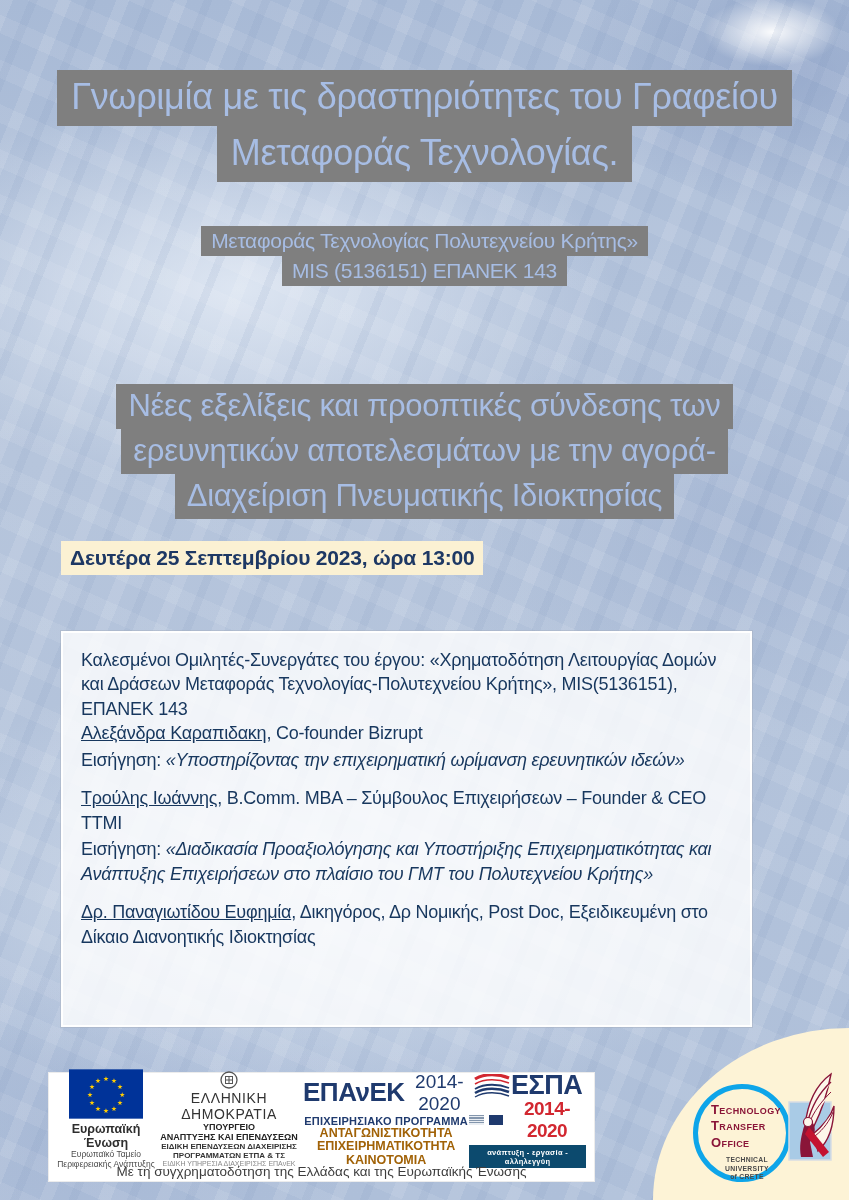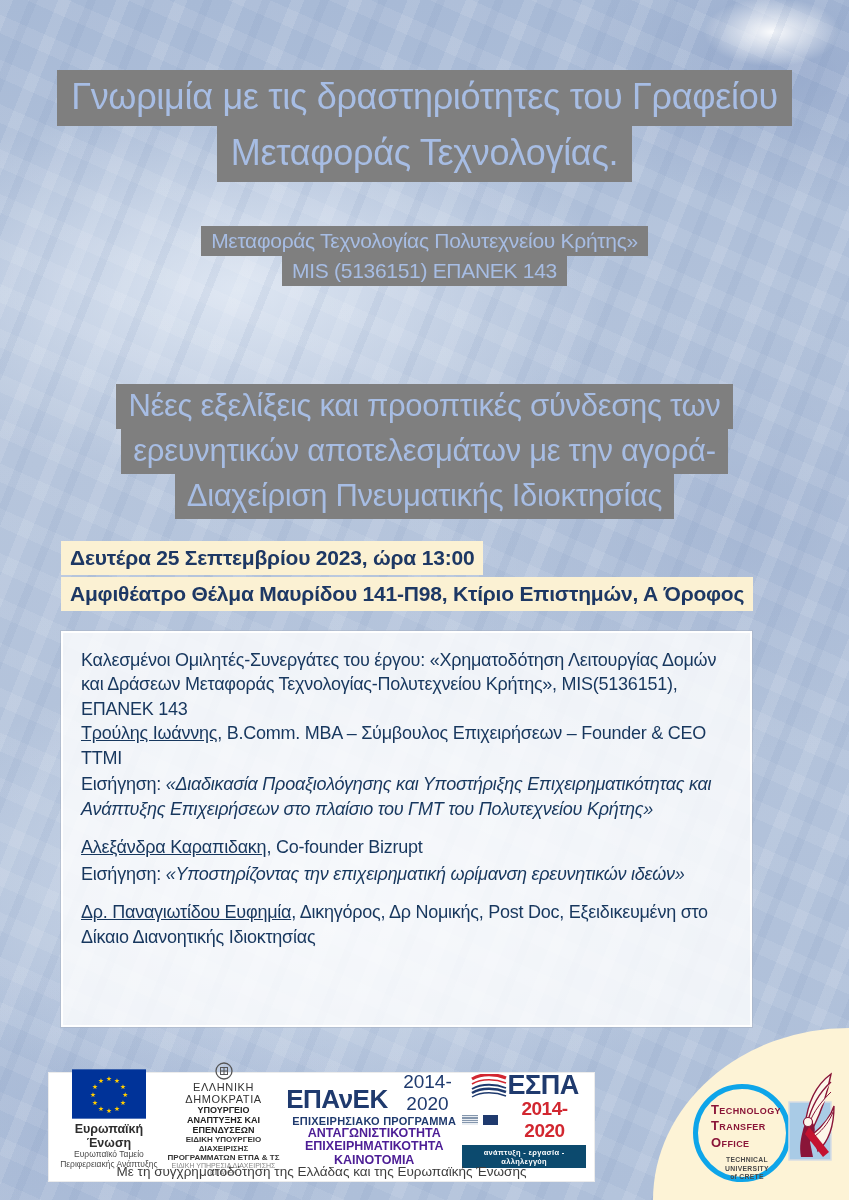--- a/index.html
+++ b/index.html
@@ -59,30 +59,30 @@
     position:absolute; left:48px; top:1072px; width:547px; height:110px;
     background:#ffffff; border:1px solid #ececec; padding:7px 8px 4px;
   }
   .logos-row { display:flex; align-items:center; justify-content:space-between; height:78px; }
   .logo-block { display:flex; flex-direction:column; align-items:center; text-align:center; }
   
   .eu-flag { width:74px; height:50px; display:block; }
   .eu-name { font-size:12.5px; font-weight:bold; color:#2e2e2e; margin-top:3px; }
   .eu-sub  { font-size:8.5px; color:#4a4a4a; line-height:1.15; }
   
-  .gr-l1 { font-size:11px; color:#333; letter-spacing:0.6px; margin-top:1px; }
+  .gr-l1 { font-size:14px; color:#333; letter-spacing:0.6px; margin-top:1px; }
   .gr-l2, .gr-l3 { font-size:9px; font-weight:bold; color:#222; }
   .gr-l4, .gr-l5 { font-size:8px; font-weight:bold; color:#333; }
   .gr-l6 { font-size:7px; color:#888; }
   
-  .epanek-row1 { display:flex; align-items:flex-end; gap:5px; }
+  .epanek-row1 { display:flex; align-items:center; gap:5px; }
   .epanek-brand { font-size:26px; font-weight:bold; color:#1f3a6e; letter-spacing:-0.5px; }
   .epanek-years { font-size:19px; color:#1f3a6e; }
   .epanek-l2 { font-size:11px; font-weight:bold; color:#1f3a6e; letter-spacing:0.2px; }
-  .epanek-red { font-size:12.5px; font-weight:bold; color:#4c1d95; line-height:1.08; }
+  .epanek-red { font-size:12.5px; font-weight:bold; color:#a16207; line-height:1.08; }
   
   .espa-row1 { display:flex; align-items:center; gap:0;justify-content:flex-end; }
   .espa-brand { font-size:27px; font-weight:bold; color:#1f3a6e; letter-spacing:-0.5px; }
   .espa-row2 { display:flex; align-items:center; gap:5px; margin-top:-3px; }
   .flag-mini { width:16px; height:10px; display:inline-block; }
   .flag-gr { background:repeating-linear-gradient(180deg,#8496ad 0 1.2px,#e9edf2 1.2px 2.4px); }
   .flag-eu { background:#1f3a6e; position:relative; }
   .espa-years { font-size:19px; font-weight:bold; color:#d22730; letter-spacing:-0.5px; }
   .espa-ribbon { margin-top:3px; background:#0c4a6e; color:#ffffff; font-size:7.5px;
                  font-weight:bold; padding:2.5px 5px; letter-spacing:0.3px; }
@@ -121,34 +121,33 @@
   </div>
 
   <div class="hl-block heading2-block">
     <div class="hl-line"><span class="hl">Νέες εξελίξεις και προοπτικές σύνδεσης των</span></div>
     <div class="hl-line"><span class="hl">ερευνητικών αποτελεσμάτων με την αγορά-</span></div>
     <div class="hl-line"><span class="hl">Διαχείριση Πνευματικής Ιδιοκτησίας</span></div>
   </div>
 
   <div class="event-block">
     <div class="event-line"><span class="event-hl">Δευτέρα 25 Σεπτεμβρίου 2023, ώρα 13:00</span></div>
-    <div class="event-line"><span class="event-hl">Αμφιθέατρο Θέλμα Μαυρίδου 141-Π98, Κτίριο Επιστημών, Α Όροφος</span></div>
   </div>
 
   <div class="main-box">
     <p class="intro">Καλεσμένοι Ομιλητές-Συνεργάτες του έργου: «Χρηματοδότηση Λειτουργίας Δομών και Δράσεων Μεταφοράς Τεχνολογίας-Πολυτεχνείου Κρήτης», MIS(5136151), ΕΠΑΝΕΚ 143</p>
+
+    <div class="speaker">
+      <p><span class="u">Αλεξάνδρα Καραπιδακη</span><span>, Co-founder Bizrupt</span></p>
+      <p class="talk"><span>Εισήγηση: </span><span class="it">«Υποστηρίζοντας την επιχειρηματική ωρίμανση ερευνητικών ιδεών»</span></p>
+    </div>
 
     <div class="speaker">
       <p><span class="u">Τρούλης Ιωάννης</span><span>, B.Comm. MBA – Σύμβουλος Επιχειρήσεων – Founder &amp; CEO TTMI</span></p>
       <p class="talk"><span>Εισήγηση: </span><span class="it">«Διαδικασία Προαξιολόγησης και Υποστήριξης Επιχειρηματικότητας και Ανάπτυξης Επιχειρήσεων στο πλαίσιο του ΓΜΤ του Πολυτεχνείου Κρήτης»</span></p>
-    </div>
-
-    <div class="speaker">
-      <p><span class="u">Αλεξάνδρα Καραπιδακη</span><span>, Co-founder Bizrupt</span></p>
-      <p class="talk"><span>Εισήγηση: </span><span class="it">«Υποστηρίζοντας την επιχειρηματική ωρίμανση ερευνητικών ιδεών»</span></p>
     </div>
 
     <div class="speaker">
       <p><span class="u">Δρ. Παναγιωτίδου Ευφημία</span><span>, Δικηγόρος, Δρ Νομικής, Post Doc, Εξειδικευμένη στο Δίκαιο Διανοητικής Ιδιοκτησίας</span></p>
     </div>
   </div>
 
   <div class="footer-band">
     <div class="logos-row">
 
@@ -178,21 +177,21 @@
       <div class="logo-block">
         <svg width="18" height="18" viewBox="0 0 18 18">
           <circle cx="9" cy="9" r="8" fill="none" stroke="#555" stroke-width="1.3"></circle>
           <rect x="5.5" y="5.5" width="7" height="7" fill="none" stroke="#555" stroke-width="1"></rect>
           <line x1="9" y1="5.5" x2="9" y2="12.5" stroke="#555" stroke-width="1"></line>
           <line x1="5.5" y1="9" x2="12.5" y2="9" stroke="#555" stroke-width="1"></line>
         </svg>
         <div class="gr-l1">ΕΛΛΗΝΙΚΗ ΔΗΜΟΚΡΑΤΙΑ</div>
         <div class="gr-l2">ΥΠΟΥΡΓΕΙΟ</div>
         <div class="gr-l3">ΑΝΑΠΤΥΞΗΣ ΚΑΙ ΕΠΕΝΔΥΣΕΩΝ</div>
-        <div class="gr-l4">ΕΙΔΙΚΗ ΥΠΟΥΡΓΕΙΟ ΔΙΑΧΕΙΡΙΣΗΣ</div>
+        <div class="gr-l4">ΕΙΔΙΚΗ ΕΠΕΝΔΥΣΕΩΝ ΔΙΑΧΕΙΡΙΣΗΣ</div>
         <div class="gr-l5">ΠΡΟΓΡΑΜΜΑΤΩΝ ΕΤΠΑ &amp; ΤΣ</div>
         <div class="gr-l6">ΕΙΔΙΚΗ ΥΠΗΡΕΣΙΑ ΔΙΑΧΕΙΡΙΣΗΣ ΕΠΑνΕΚ</div>
       </div>
 
       <div class="logo-block">
         <div class="epanek-row1">
           <span class="epanek-brand">ΕΠΑνΕΚ</span>
           <span class="epanek-years">2014-2020</span>
         </div>
         <div class="epanek-l2">ΕΠΙΧΕΙΡΗΣΙΑΚΟ ΠΡΟΓΡΑΜΜΑ</div>

